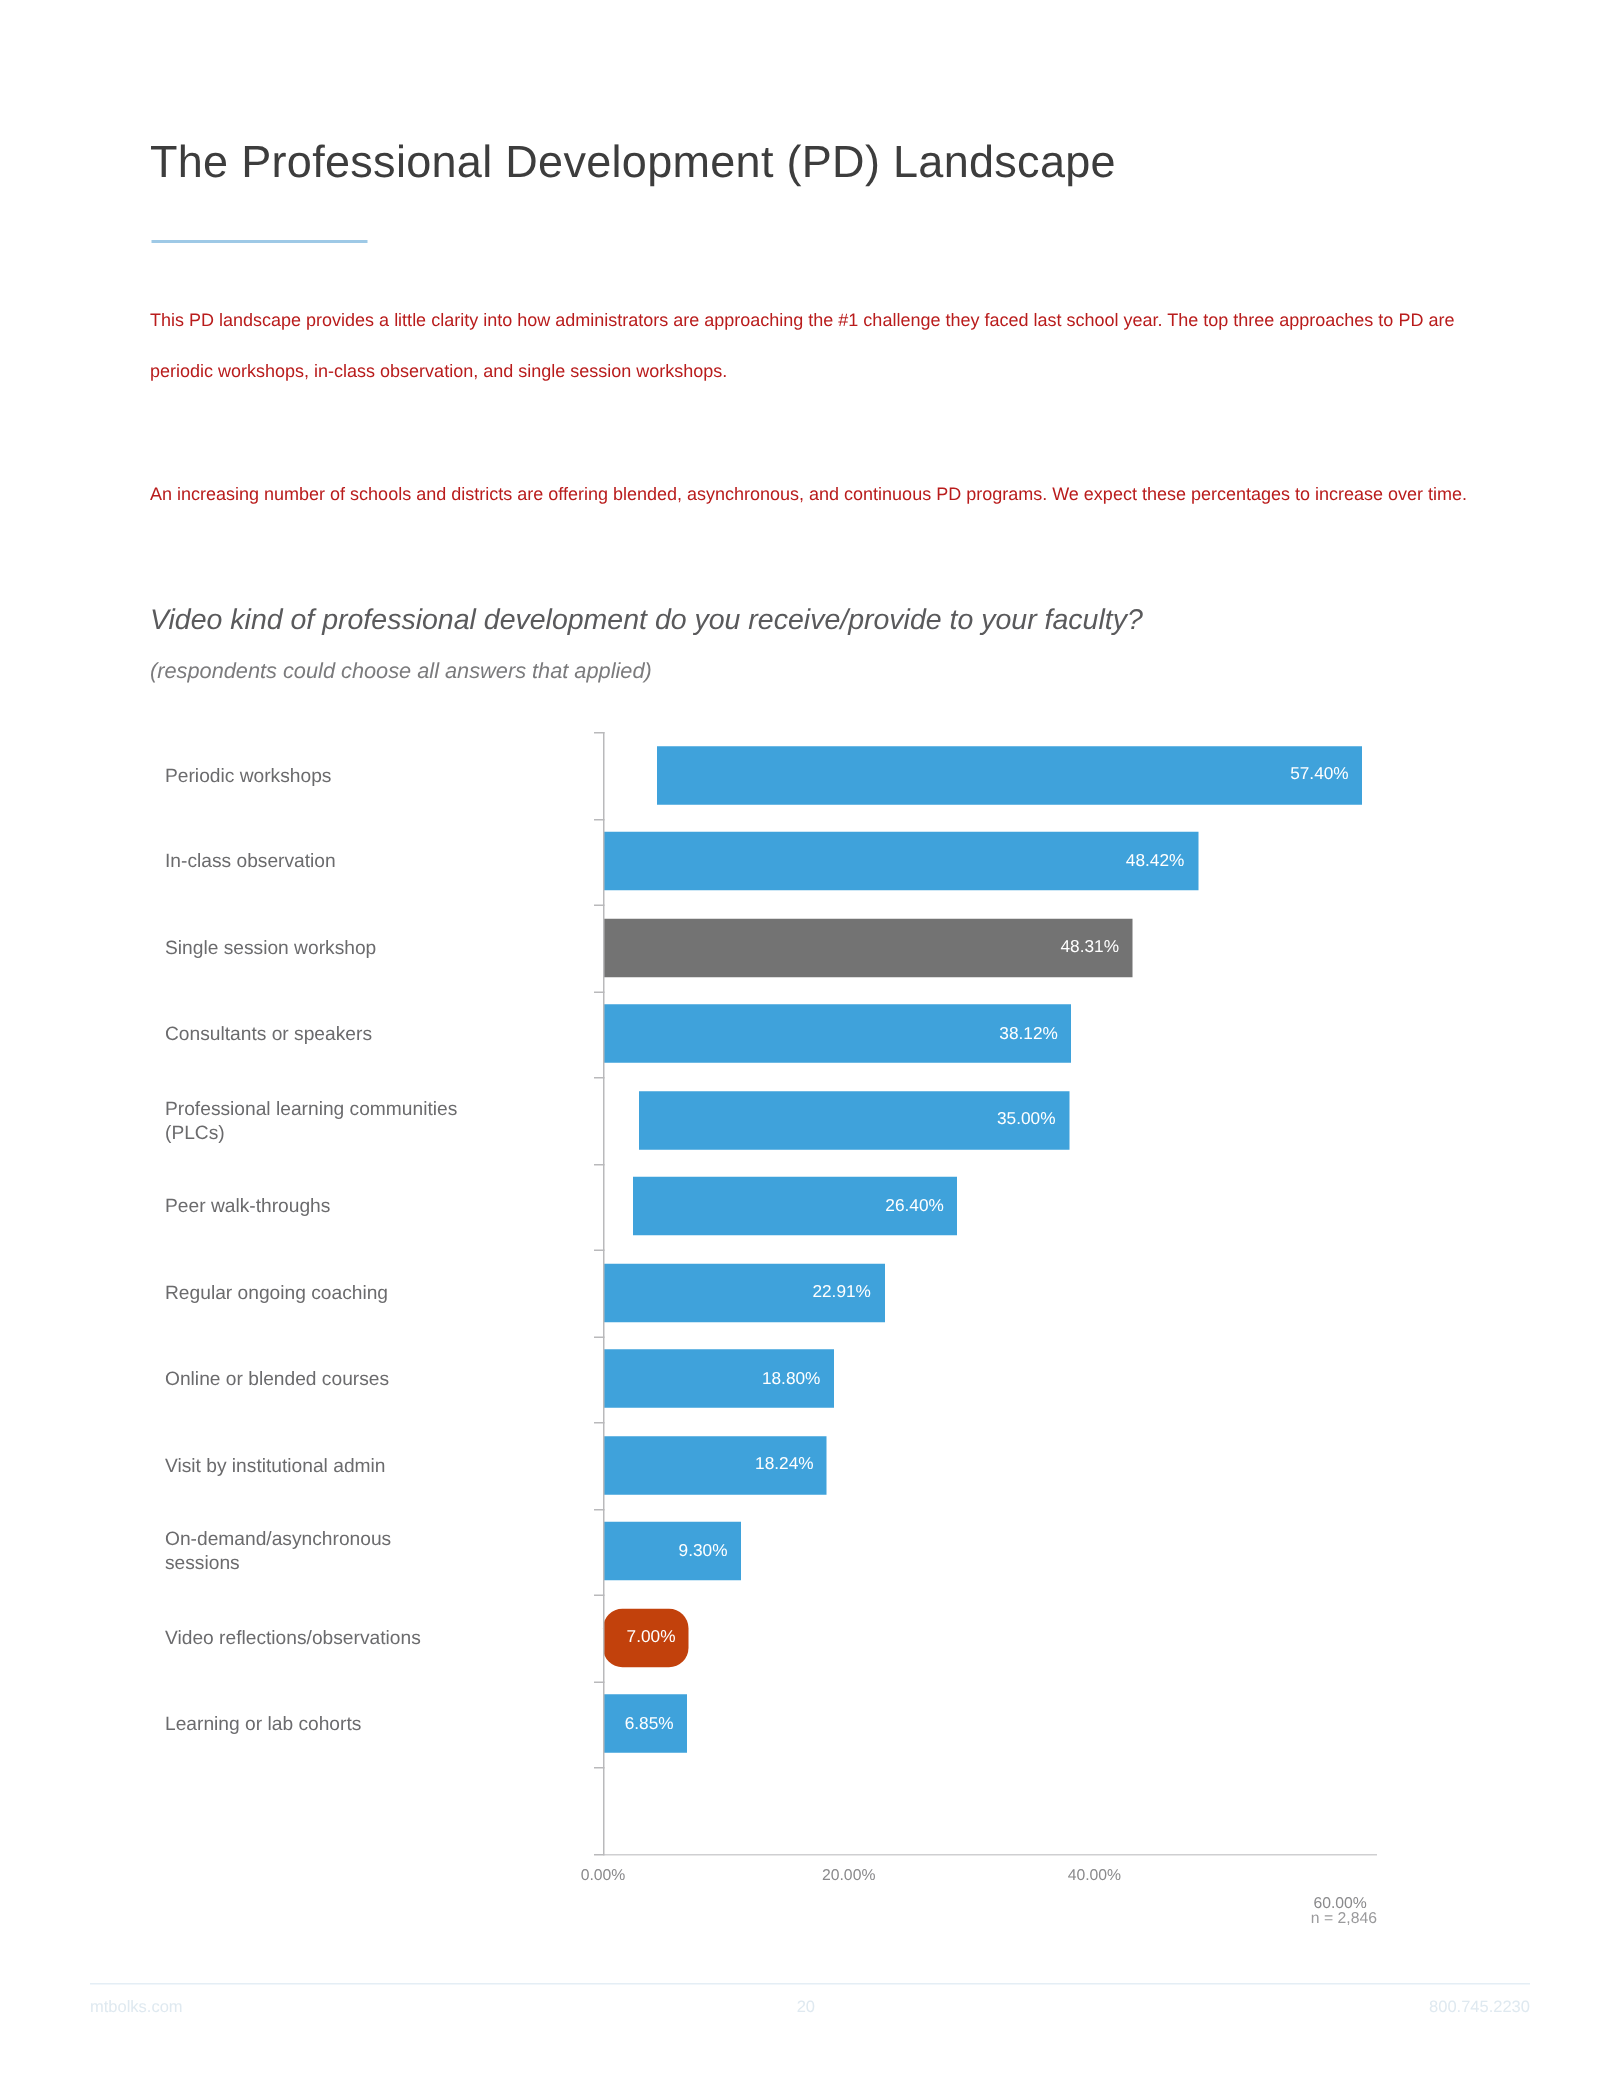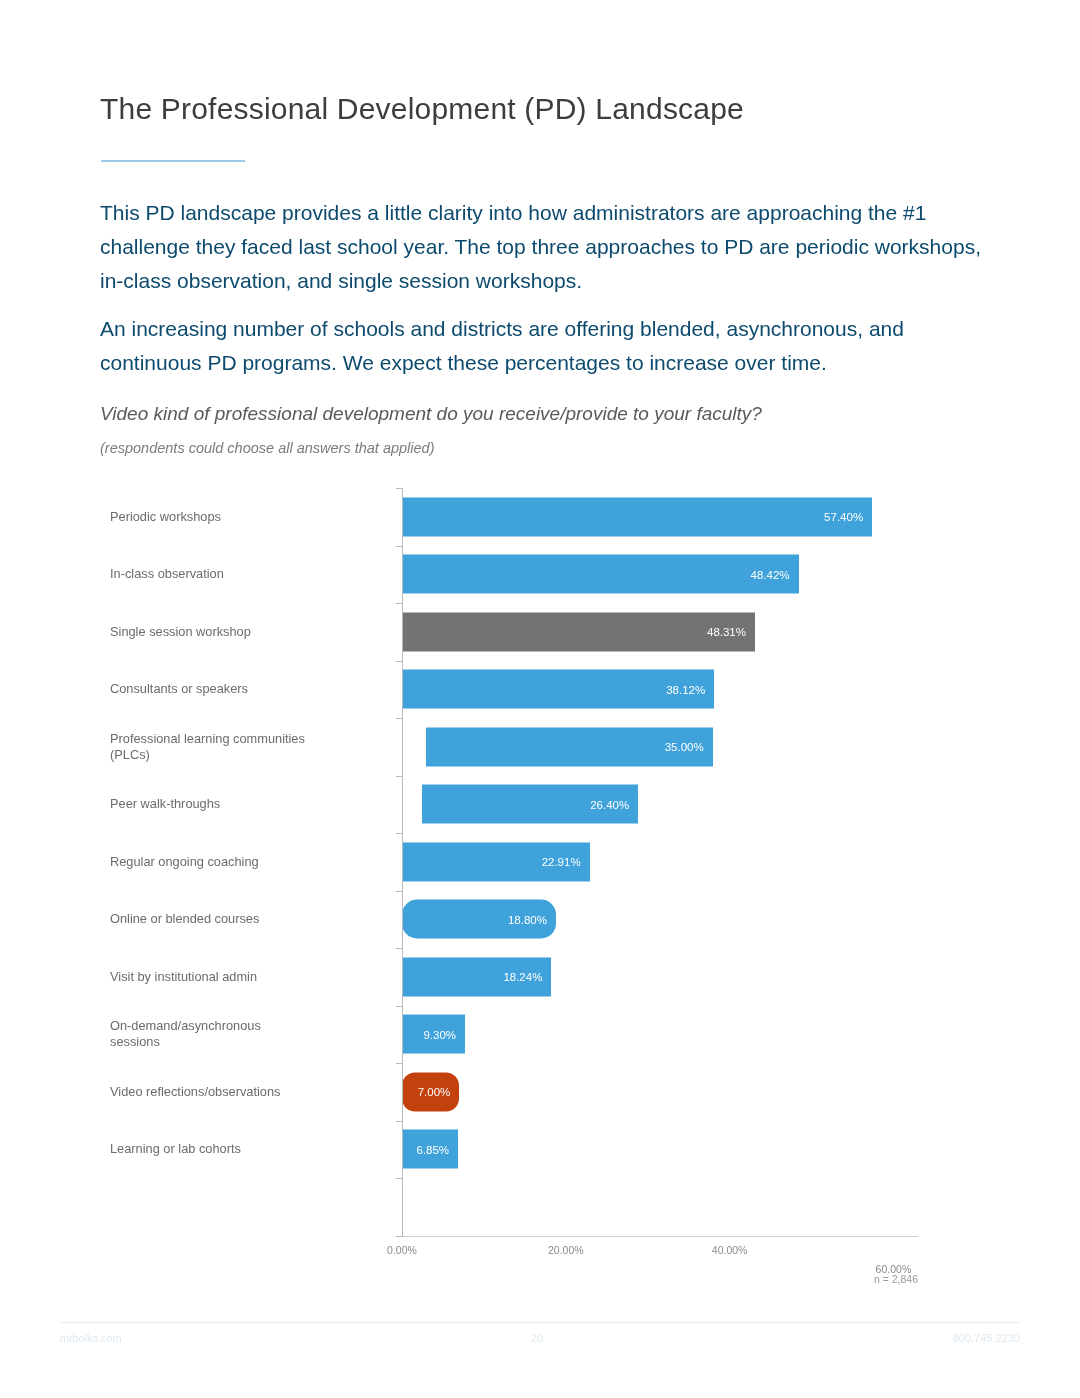--- a/index.html
+++ b/index.html
@@ -22,21 +22,21 @@
     color:#3d3d3d; white-space:nowrap;
   }
   .rule {
     position:absolute; left:101px; top:160px;
     width:144px; height:2px; background:#9ec9e6;
   }
 
   
   .para {
     position:absolute; left:100px; width:890px;
-    font-size:21px; line-height:34px; color:#0c4a6e;
+    font-size:12px; line-height:34px; color:#b91c1c;
   }
   .para.p1 { top:196px; }
   .para.p2 { top:312px; }
 
   .q-title {
     position:absolute; left:100px; top:403px;
     font-size:19px; font-style:italic; color:#5a5a5c; white-space:nowrap;
   }
   .q-sub {
     position:absolute; left:100px; top:440px;
@@ -118,21 +118,21 @@
   <div class="para p2">An increasing number of schools and districts are offering blended, asynchronous, and continuous PD programs. We expect these percentages to increase over time.</div>
 
   <div class="q-title">Video kind of professional development do you receive/provide to your faculty?</div>
   <div class="q-sub">(respondents could choose all answers that applied)</div>
 
   <div class="chart">
     <div class="plot-rows" id="rows">
         <div class="row">
           <div class="cat-label">Periodic workshops</div>
           <div class="bar-area">
-            <div class="bar" style="width: 470.133px; background: rgb(63, 162, 219);">
+            <div class="bar" style="width: 470.133px; background: rgb(63, 162, 219); margin-left: 36px;">
               <span class="bar-val">57.40%</span>
             </div>
           </div>
         </div>
         <div class="row">
           <div class="cat-label">In-class observation</div>
           <div class="bar-area">
             <div class="bar" style="width: 396.583px; background: rgb(63, 162, 219);">
               <span class="bar-val">48.42%</span>
             </div>
@@ -175,38 +175,38 @@
           <div class="cat-label">Regular ongoing coaching</div>
           <div class="bar-area">
             <div class="bar" style="width: 187.644px; background: rgb(63, 162, 219);">
               <span class="bar-val">22.91%</span>
             </div>
           </div>
         </div>
         <div class="row">
           <div class="cat-label">Online or blended courses</div>
           <div class="bar-area">
-            <div class="bar" style="width: 153.981px; background: rgb(63, 162, 219); border-radius: 15px;">
+            <div class="bar" style="width: 153.981px; background: rgb(63, 162, 219);">
               <span class="bar-val">18.80%</span>
             </div>
           </div>
         </div>
         <div class="row">
           <div class="cat-label">Visit by institutional admin</div>
           <div class="bar-area">
             <div class="bar" style="width: 149.394px; background: rgb(63, 162, 219);">
               <span class="bar-val">18.24%</span>
             </div>
           </div>
         </div>
         <div class="row">
           <div class="cat-label">On-demand/asynchronous
 sessions</div>
           <div class="bar-area">
-            <div class="bar" style="width: 63px; background: rgb(63, 162, 219);">
+            <div class="bar" style="width: 92px; background: rgb(63, 162, 219);">
               <span class="bar-val">9.30%</span>
             </div>
           </div>
         </div>
         <div class="row">
           <div class="cat-label">Video reflections/observations</div>
           <div class="bar-area">
             <div class="bar" style="width: 57.3333px; background: #c2410c; border-radius: 13px;">
               <span class="bar-val">7.00%</span>
             </div>

